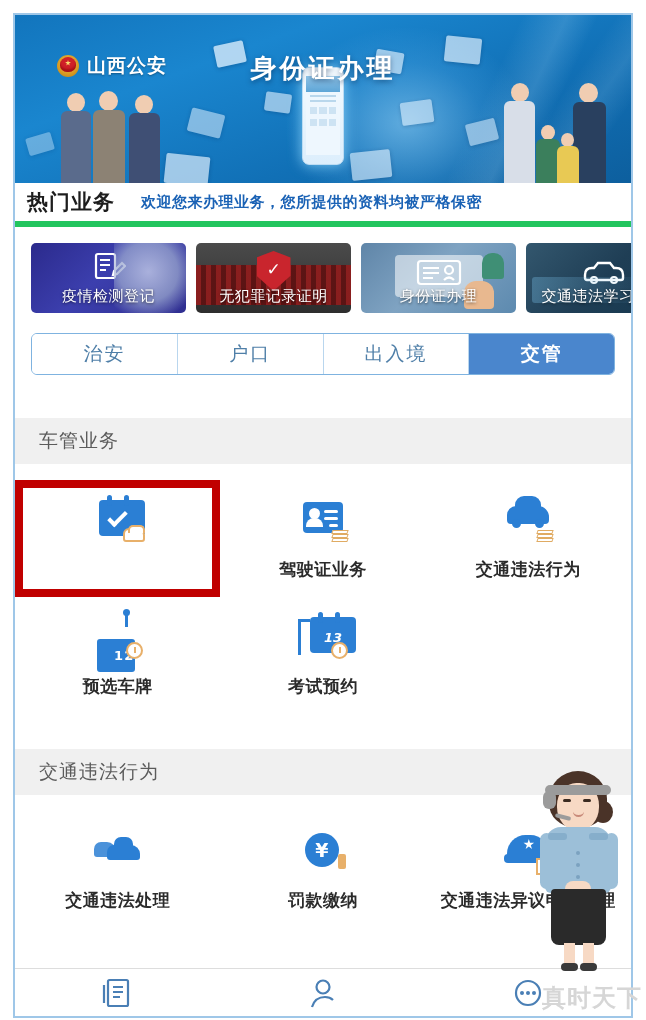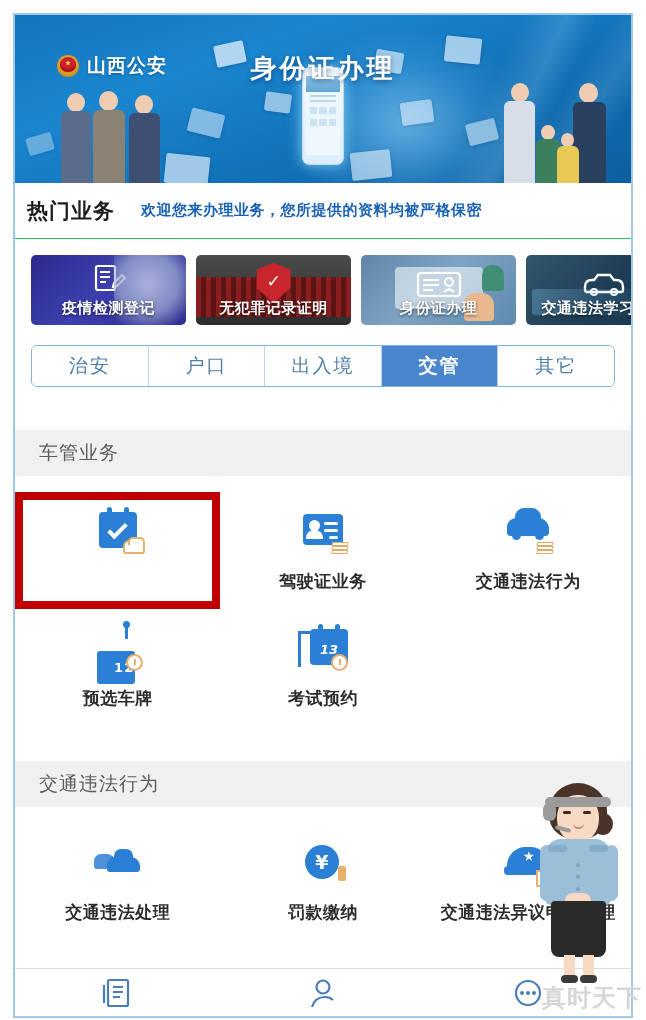--- a/index.html
+++ b/index.html
@@ -82,22 +82,22 @@
   .phone .scr .ln { height:2px; margin:3px 4px; background:#b9d7ec; }
   .phone .scr .gr { display:flex; gap:2px; margin:5px 4px; }
   .phone .scr .gr i { flex:1; height:7px; background:#cde3f3; display:block; }
   
   .people { position:absolute; bottom:0; }
   .p-head { position:absolute; border-radius:50%; }
   .p-body { position:absolute; border-radius:6px 6px 0 0; }
 
   
   .hot-head {
-    height: 56px; display: flex; align-items: center;
-    padding: 0 12px; border-bottom: 1px solid #22c55e; background:#fff;
+    height: 44px; display: flex; align-items: center;
+    padding: 0 12px; border-bottom: 6px solid #22c55e; background:#fff;
   }
   .hot-title { font-size: 21px; font-weight: bold; color: #1d1d1d; letter-spacing:1px; }
   .hot-sub { margin-left: 26px; font-size: 15px; font-weight: bold; color: #1a62b5; letter-spacing: .5px; }
 
   
   .cards-wrap { background:#fff; padding: 16px 0 14px 16px; }
   .cards { display:flex; gap: 10px; }
   .card {
     position: relative; width: 155px; height: 70px; flex: 0 0 155px;
     border-radius: 5px; overflow: hidden;
@@ -115,21 +115,21 @@
     color:#fff; font-size:17px; font-weight:bold;}
   .card.c3 { background: linear-gradient(135deg,#5f85a8 0%, #7fa3c2 45%, #5d8aaf 100%); }
   .card.c3 .idcard { position:absolute; left:34px; top:12px; width:88px; height:42px; background:rgba(255,255,255,.55); border-radius:4px;}
   .card.c3 .hand { position:absolute; right:22px; bottom:4px; width:30px; height:28px; background:#e8b88f; border-radius:12px 12px 4px 4px;}
   .card.c3 .person { position:absolute; right:12px; top:10px; width:22px; height:26px; background:#3f8f75; border-radius:10px 10px 3px 3px;}
   .card.c4 { background: linear-gradient(135deg,#33576e 0%, #1f3e55 50%, #16384f 100%); }
   .card.c4::after { content:""; position:absolute; left:6px; bottom:10px; width:120px; height:26px;
     background: linear-gradient(90deg, rgba(120,190,230,.35), rgba(120,190,230,0)); border-radius:3px;}
   .card-icon { position:absolute; left:50%; top:8px; transform:translateX(-50%); color:#fff; }
   .card-label {
-    position: relative; z-index: 3; color:#ffffff; font-size: 15px; font-weight:bold;
+    position: relative; z-index: 3; color:#ffffff; font-size: 15px; font-weight:normal;
     letter-spacing: .5px; padding-bottom: 7px; text-shadow: 0 1px 3px rgba(0,0,0,.65);
     white-space: nowrap;
   }
 
   
   .tabs-wrap { background:#fff; padding: 6px 16px 18px 16px; }
   .tabs {
     display:flex; border:1px solid #7fb3e0; border-radius:6px; overflow:hidden; height: 42px;
   }
   .tab {
@@ -154,21 +154,21 @@
   .cell .lbl {
     margin-top: 14px; font-size: 17px; color:#2b2b2b; font-weight:bold; letter-spacing:.5px;
     text-align:center; line-height:1.35;
   }
   .cell.highlight {
     outline: 8px solid #C00000; outline-offset: -8px;
   }
   .ico { width: 54px; height: 50px; position: relative; }
 
   
-  .cal { position:absolute; left:8px; top:6px; width:38px; height:36px; background:#2b7fd4; border-radius:4px;padding-left:28px; }
+  .cal { position:absolute; left:8px; top:6px; width:46px; height:36px; background:#2b7fd4; border-radius:4px;padding-left:28px; }
   .cal .ring { position:absolute; top:-5px; width:5px; height:11px; background:#2b7fd4; border-radius:3px; }
   .cal .ring.l { left:8px; } .cal .ring.r { left:25px; }
   .cal .tick { position:absolute; left:9px; top:12px; width:19px; height:10px;
     border-left:4px solid #fff; border-bottom:4px solid #fff; transform: rotate(-45deg); }
   .cal .num { position:absolute; left:0; right:0; top:13px; text-align:center; color:#fff; font-size:13px; font-weight:bold;}
   .minicar { position:absolute; right:0; bottom:2px; width:22px; height:14px;
     border:2px solid #e8b06a; border-radius:6px 7px 3px 3px; background:#fff; }
   .minicar::before { content:""; position:absolute; left:3px; top:-5px; width:13px; height:6px;
     border:2px solid #e8b06a; border-bottom:none; border-radius:5px 5px 0 0; background:#fff;}
   .dicard { position:absolute; left:7px; top:8px; width:40px; height:31px; background:#2b7fd4; border-radius:4px; }
@@ -362,21 +362,20 @@
       </div>
     </div>
   </div>
 
   <div class="tabs-wrap">
     <div class="tabs">
       <div class="tab">治安</div>
       <div class="tab">户口</div>
       <div class="tab">出入境</div>
       <div class="tab active">交管</div>
-      <div class="tab">其它</div>
     </div>
   </div>
 
   <div class="sec-head">车管业务</div>
   <div class="grid">
     <div class="row">
       <div class="cell highlight">
         <span class="ico">
           <span class="cal">
               <i class="ring l"></i>

